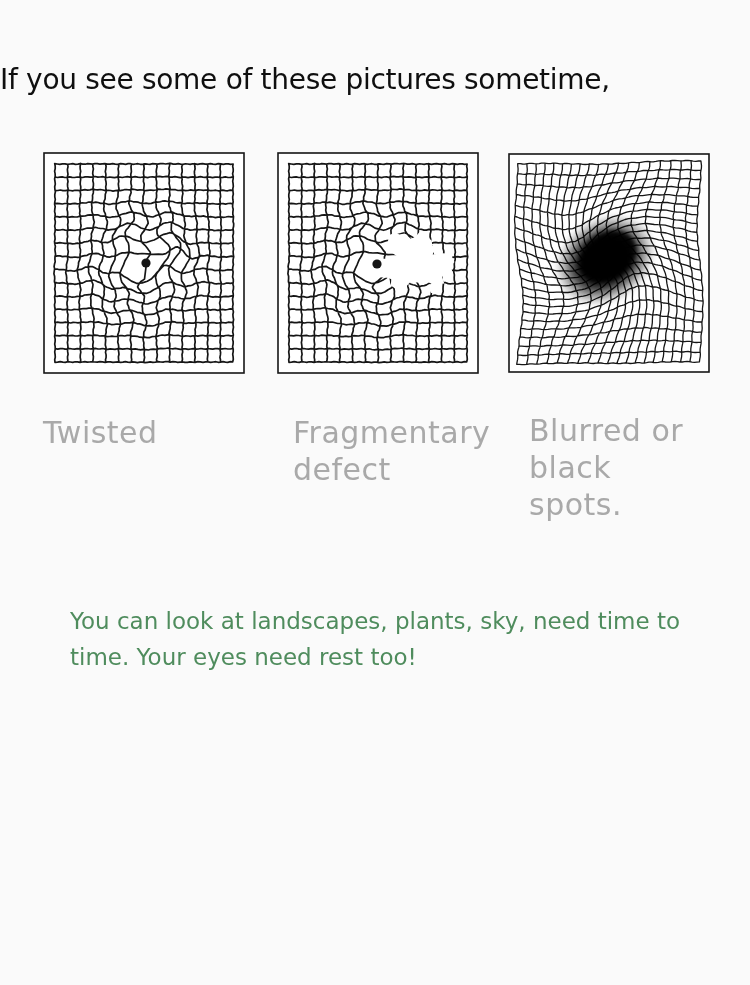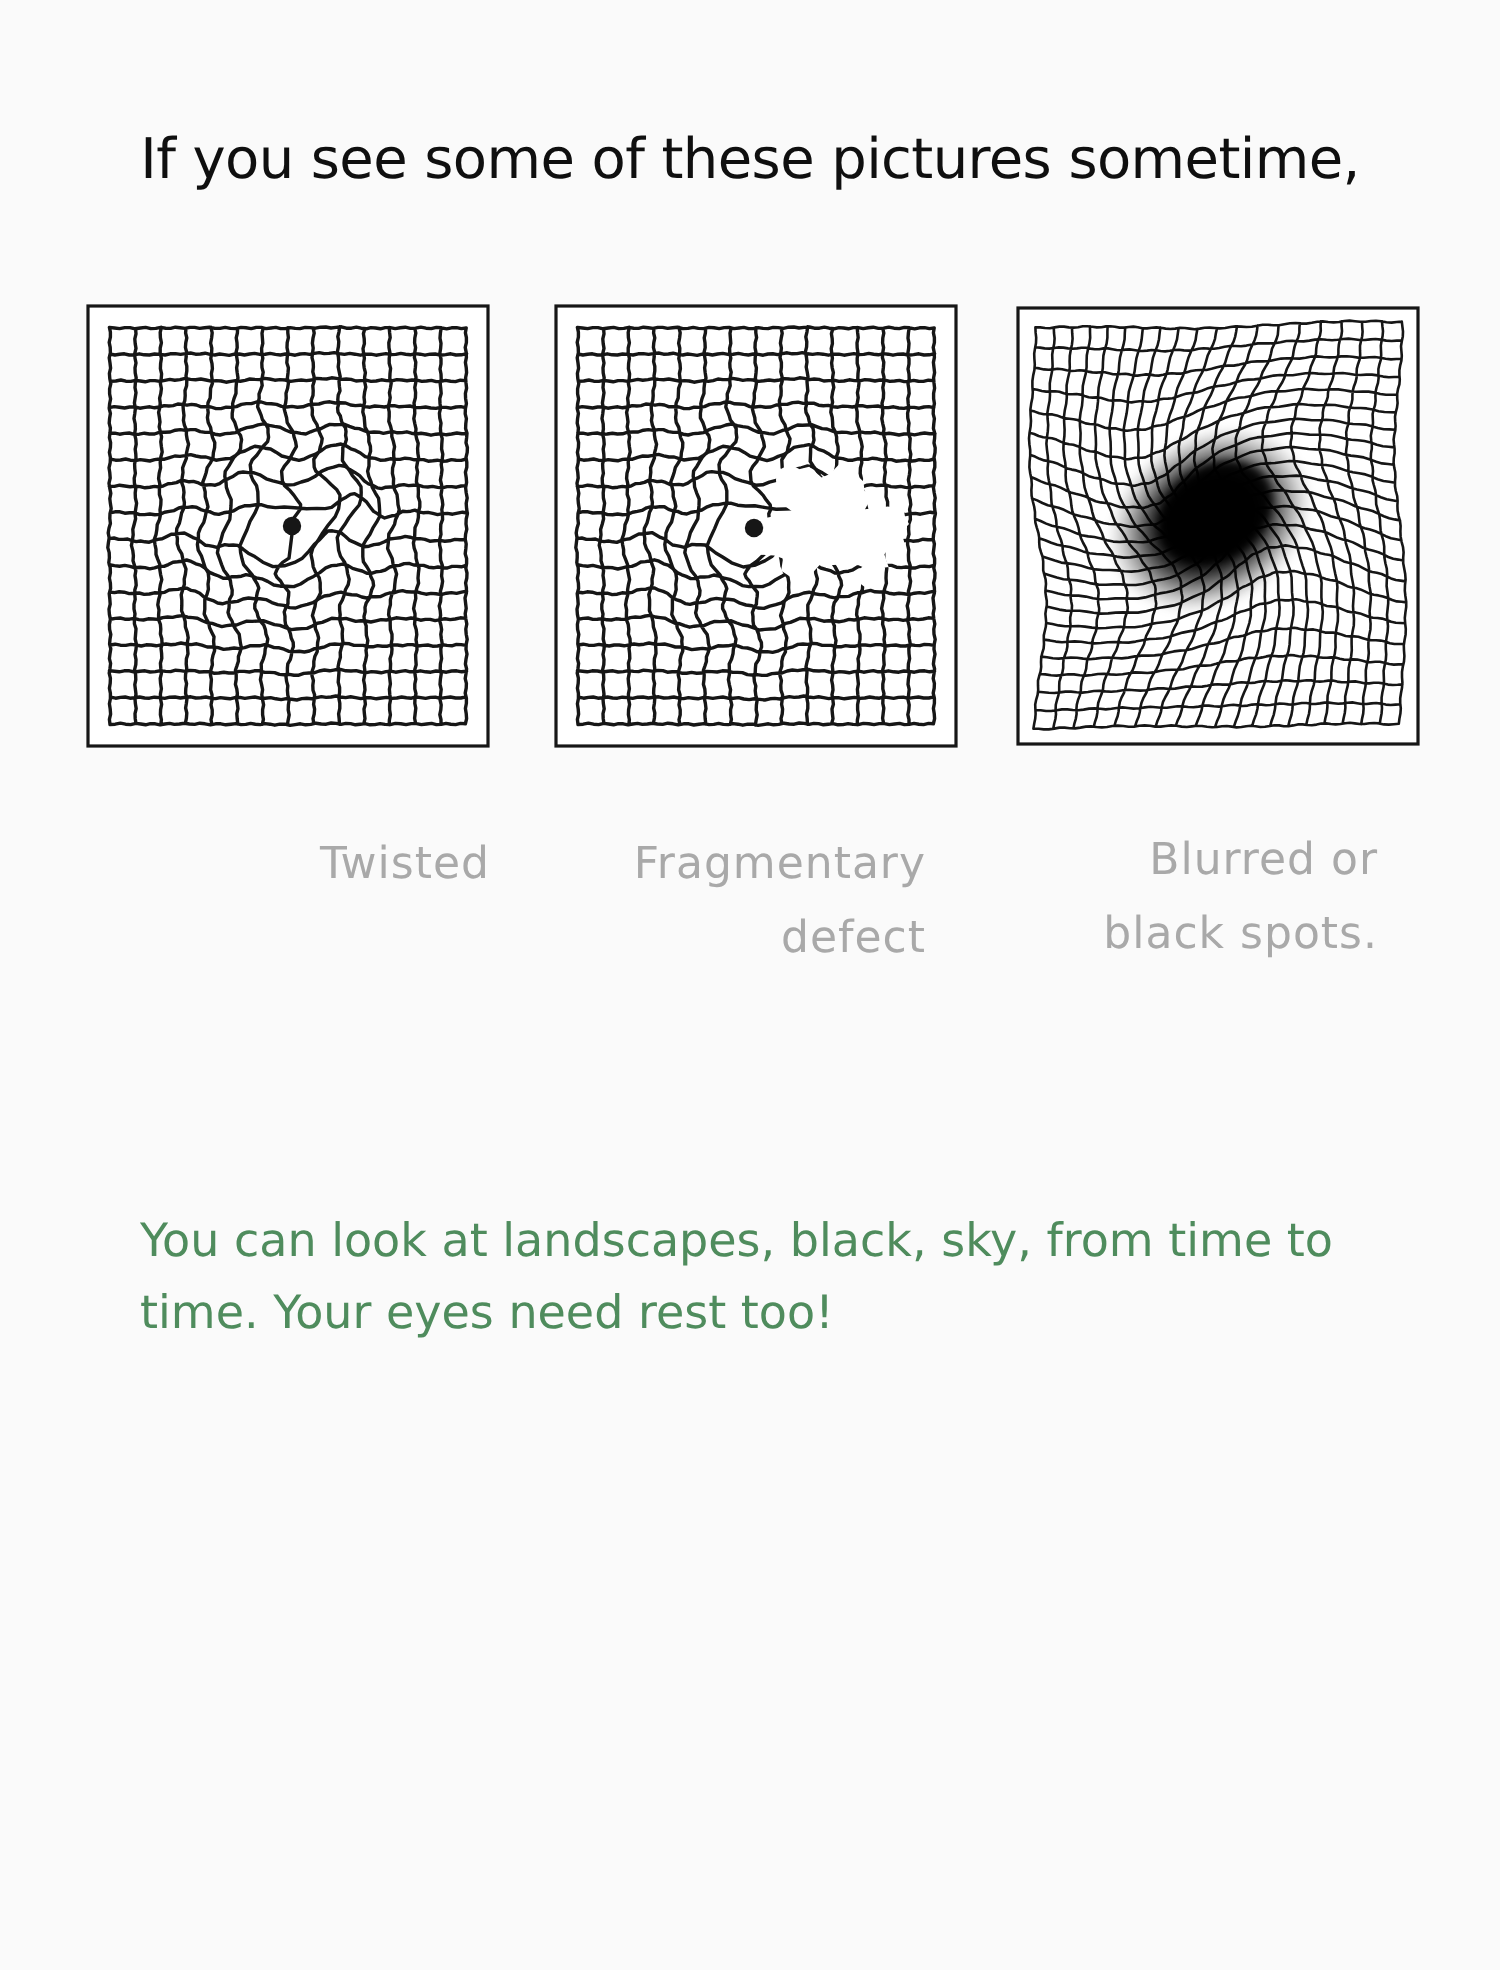--- a/index.html
+++ b/index.html
@@ -2,31 +2,31 @@
 <html style="--bg: #fafafa; --ink: #161616; --title-color: #0f0f0f; --label-gray: #a9a9a9; --green: #4f8c5d;"><head>
 <meta charset="utf-8">
 <style>
   :root{
     --bg:#fafafa; --ink:#161616; --label-gray:#a9a9a9; --green:#4f8c5d; --title-color:#0f0f0f;
   }
   html,body{margin:0;padding:0;}
   body{background:var(--bg);font-family:"DejaVu Sans",sans-serif;}
   .page{position:relative;width:750px;height:985px;background:var(--bg);overflow:hidden;}
   .title{
-    position:absolute;top:40px;left:0;width:750px;text-align:center;
+    position:absolute;top:40px;left:0;width:750px;text-align:left;
     font-size:28px;line-height:41px;letter-spacing:-0.3px;color:var(--title-color);font-weight:400;
   }
   .grid-fig{position:absolute;margin:0;padding:0;}
   .grid-fig svg{display:block;width:100%;height:100%;}
   .fig-1{left:43px;top:152px;width:202px;height:222px;}
   .fig-2{left:277px;top:152px;width:202px;height:222px;}
   .fig-3{left:508px;top:153px;width:202px;height:220px;}
   .grid-label{
-    position:absolute;top:414px;width:202px;text-align:right;
-    font-size:22px;line-height:37px;color:var(--label-gray);letter-spacing:0.5px;
+    position:absolute;top:414px;width:202px;text-align:left;
+    font-size:30px;line-height:37px;color:var(--label-gray);letter-spacing:0.5px;
   }
   .label-1{left:43px;}
   .label-2{left:277px;}
   .label-3{left:508px;top:412px;}
   .grid-label .inner{margin:0 auto;}
   .label-2 .inner{max-width:170px;}
   .label-3 .inner{max-width:160px;}
   .advice{
     position:absolute;left:70px;top:603px;width:680px;
     font-size:23px;line-height:36px;color:var(--green);white-space:nowrap;
@@ -85,17 +85,17 @@
     <div class="inner">Twisted</div>
   </div>
   <div class="grid-label label-3">
     <div class="inner">Blurred or black spots.</div>
   </div>
   <div class="grid-label label-2">
     <div class="inner">Fragmentary defect</div>
   </div>
 
   <div class="advice">
-    <div>You can look at landscapes, black, sky, from time to</div>
+    <div>You can look at landscapes, plants, sky, need time to</div>
     <div>time. Your eyes need rest too!</div>
   </div>
 
 </div>
 
 </body></html>

